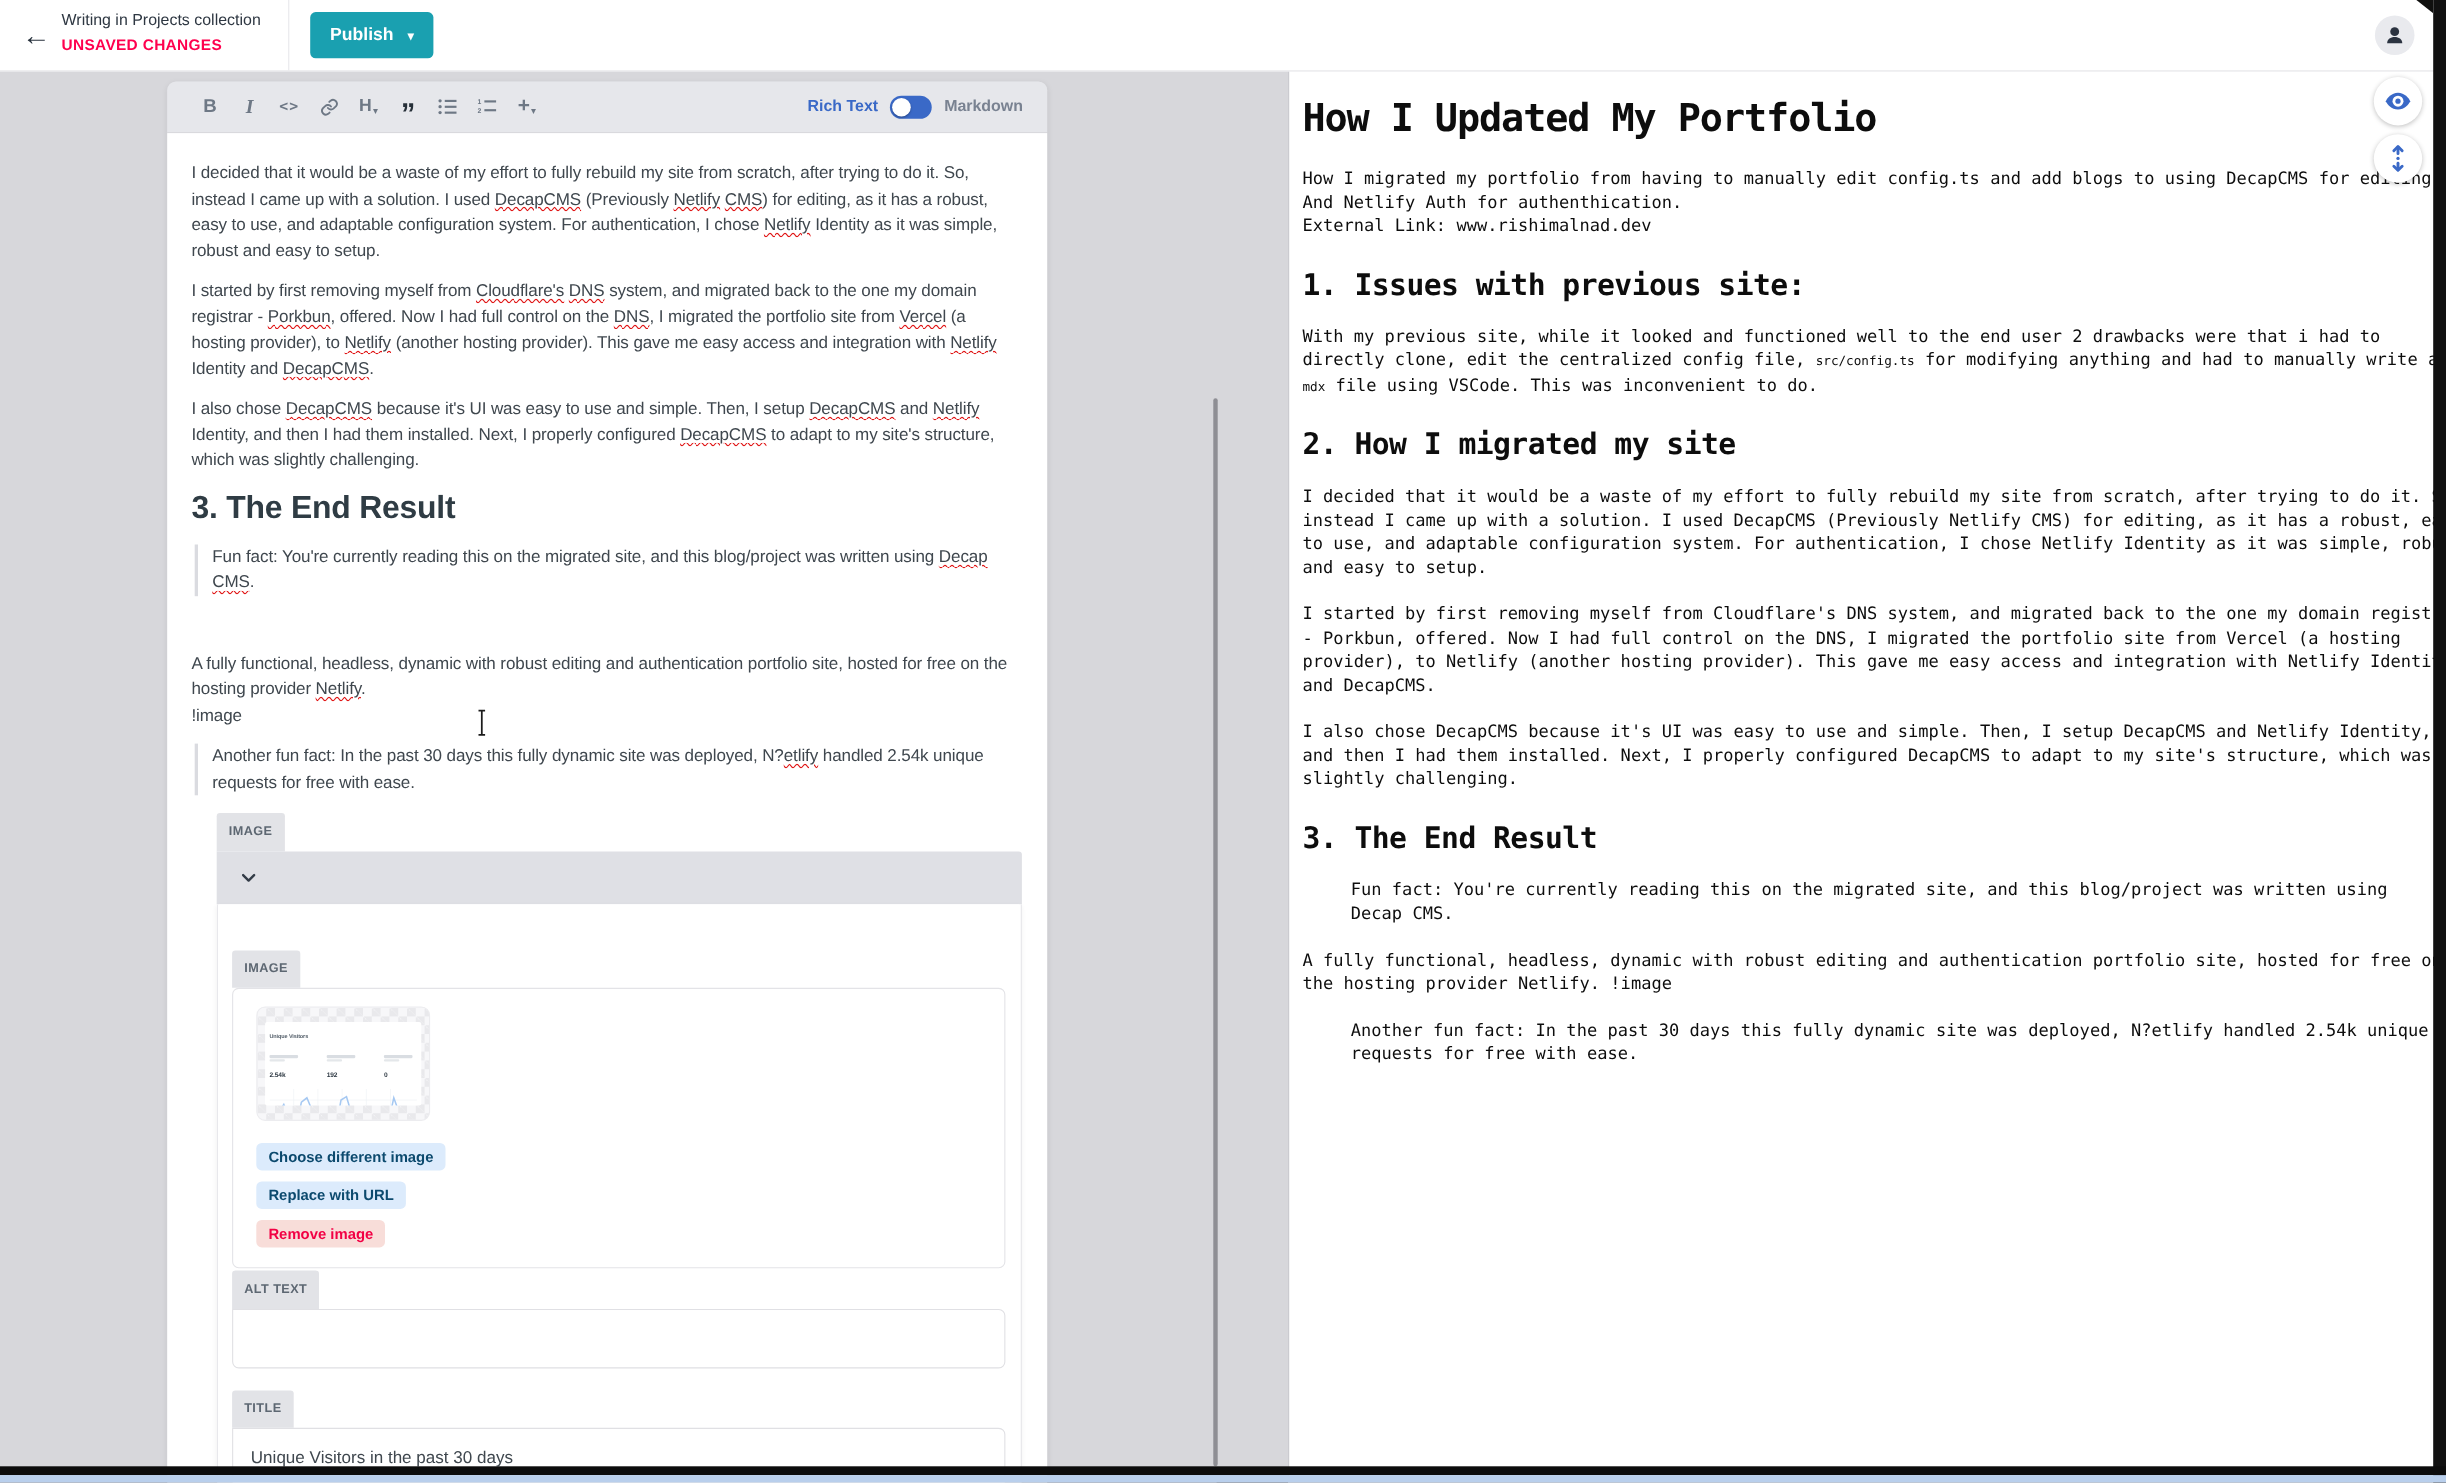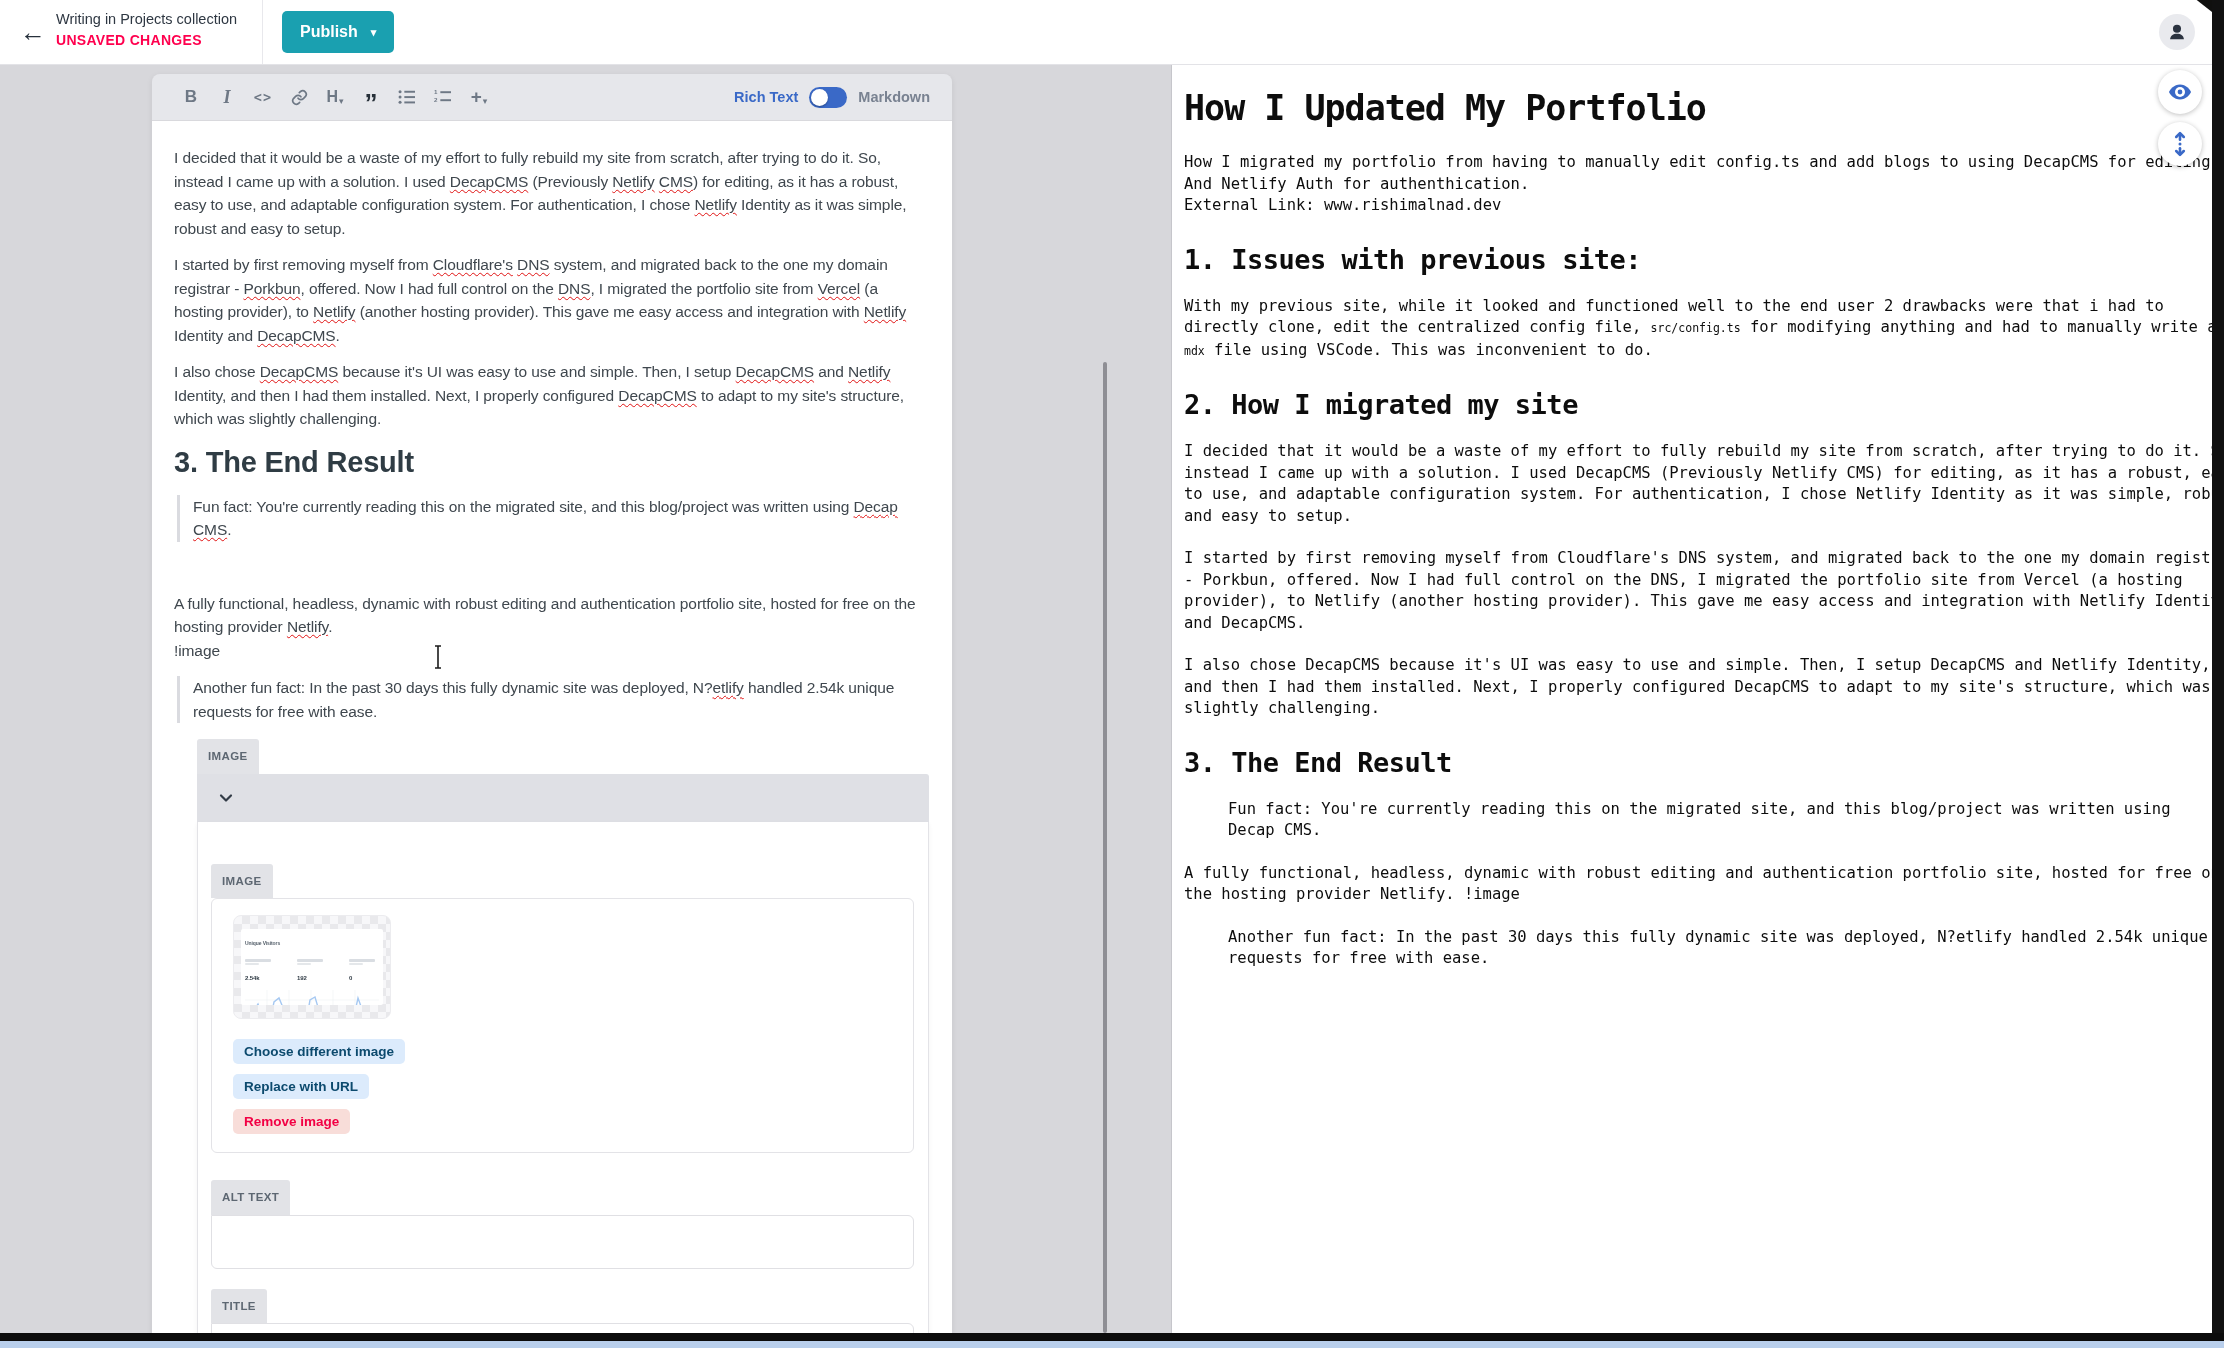--- a/index.html
+++ b/index.html
@@ -84,21 +84,21 @@
   .t-title{font-size:5px;font-weight:700;color:#55606b;}
   .t-stats{display:flex;gap:26px;margin-top:3px;}
   .t-stat .bar{width:26px;height:3px;background:#d9dde2;border-radius:1px;}
   .t-stat .bar2{width:14px;height:2px;background:#e4e7ea;border-radius:1px;margin-top:1.5px;}
   .t-val{font-size:6px;font-weight:800;color:#2f3a44;margin-top:1.5px;}
   .img-btn{display:block;border:none;border-radius:5px;padding:5px 11px;font-size:13.5px;font-weight:700;
            cursor:pointer;font-family:"Liberation Sans",sans-serif;}
   .img-btn.blue{background:#dcebfc;color:#0c4a6e;margin-top:20px;}
   .img-btn.blue+.img-btn{margin-top:10px;}
   .img-btn.red{background:#f8ddd9;color:#f20044;margin-top:10px;}
-  .field-tab{margin-top:27px;}
+  .field-tab{margin-top:2px;}
   .field-tab.title{margin-top:20px;}
   .field-input{display:block;width:100%;height:54px;box-sizing:border-box;border:1px solid #e0e0e4;
                border-radius:0 6px 6px 6px;background:#fff;font-size:15.5px;color:#3f474e;padding:0 16px;
                font-family:"Liberation Sans",sans-serif;outline:none;}
   .field-input.title{height:56px;}
 
   
   .preview{padding:0 36px 0 12px;font-family:"DejaVu Sans Mono",monospace;color:#0d0d0d;
            font-size:15.5px;line-height:21.5px;}
   .pv-h1{font-size:35px;line-height:40px;font-weight:700;margin:24px 0 0 0;letter-spacing:-1px;}

